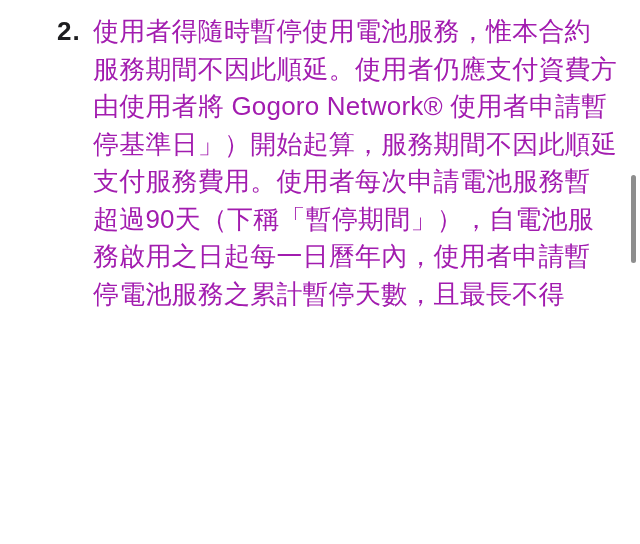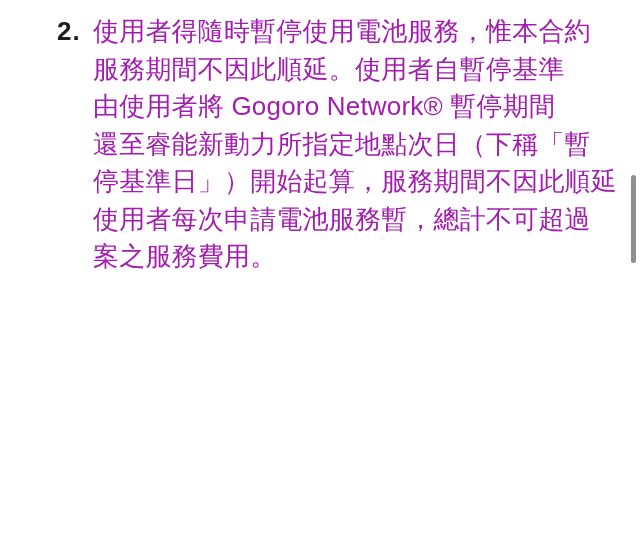--- a/index.html
+++ b/index.html
@@ -63,26 +63,27 @@
 </style>
 </head>
 <body>
 
 <div class="page">
 
   <div class="terms-item">
     <div class="item-marker">2.</div>
     <div class="item-text">
         <div class="text-line">使用者得隨時暫停使用電池服務，惟本合約</div>
-        <div class="text-line">服務期間不因此順延。使用者自暫停基準</div>
-        <div class="text-line">由使用者將 Gogoro Network® 暫停期間</div>
-        <div class="text-line">還至睿能新動力所指定地點次日（下稱「暫</div>
+        <div class="text-line">服務期間不因此順延。使用者仍應支付資費方</div>
+        <div class="text-line">由使用者將 Gogoro Network® 使用者申請暫</div>
         <div class="text-line">停基準日」）開始起算，服務期間不因此順延</div>
-        <div class="text-line">使用者每次申請電池服務暫，總計不可超過</div>
-        <div class="text-line">案之服務費用。</div>
+        <div class="text-line">支付服務費用。使用者每次申請電池服務暫</div>
+        <div class="text-line">超過90天（下稱「暫停期間」），自電池服</div>
+        <div class="text-line">務啟用之日起每一日曆年內，使用者申請暫</div>
+        <div class="text-line">停電池服務之累計暫停天數，且最長不得</div>
       </div>
   </div>
 
   <div class="scrollbar-track">
     <div class="scrollbar-thumb"></div>
   </div>
 
 </div>
 
 </body></html>

